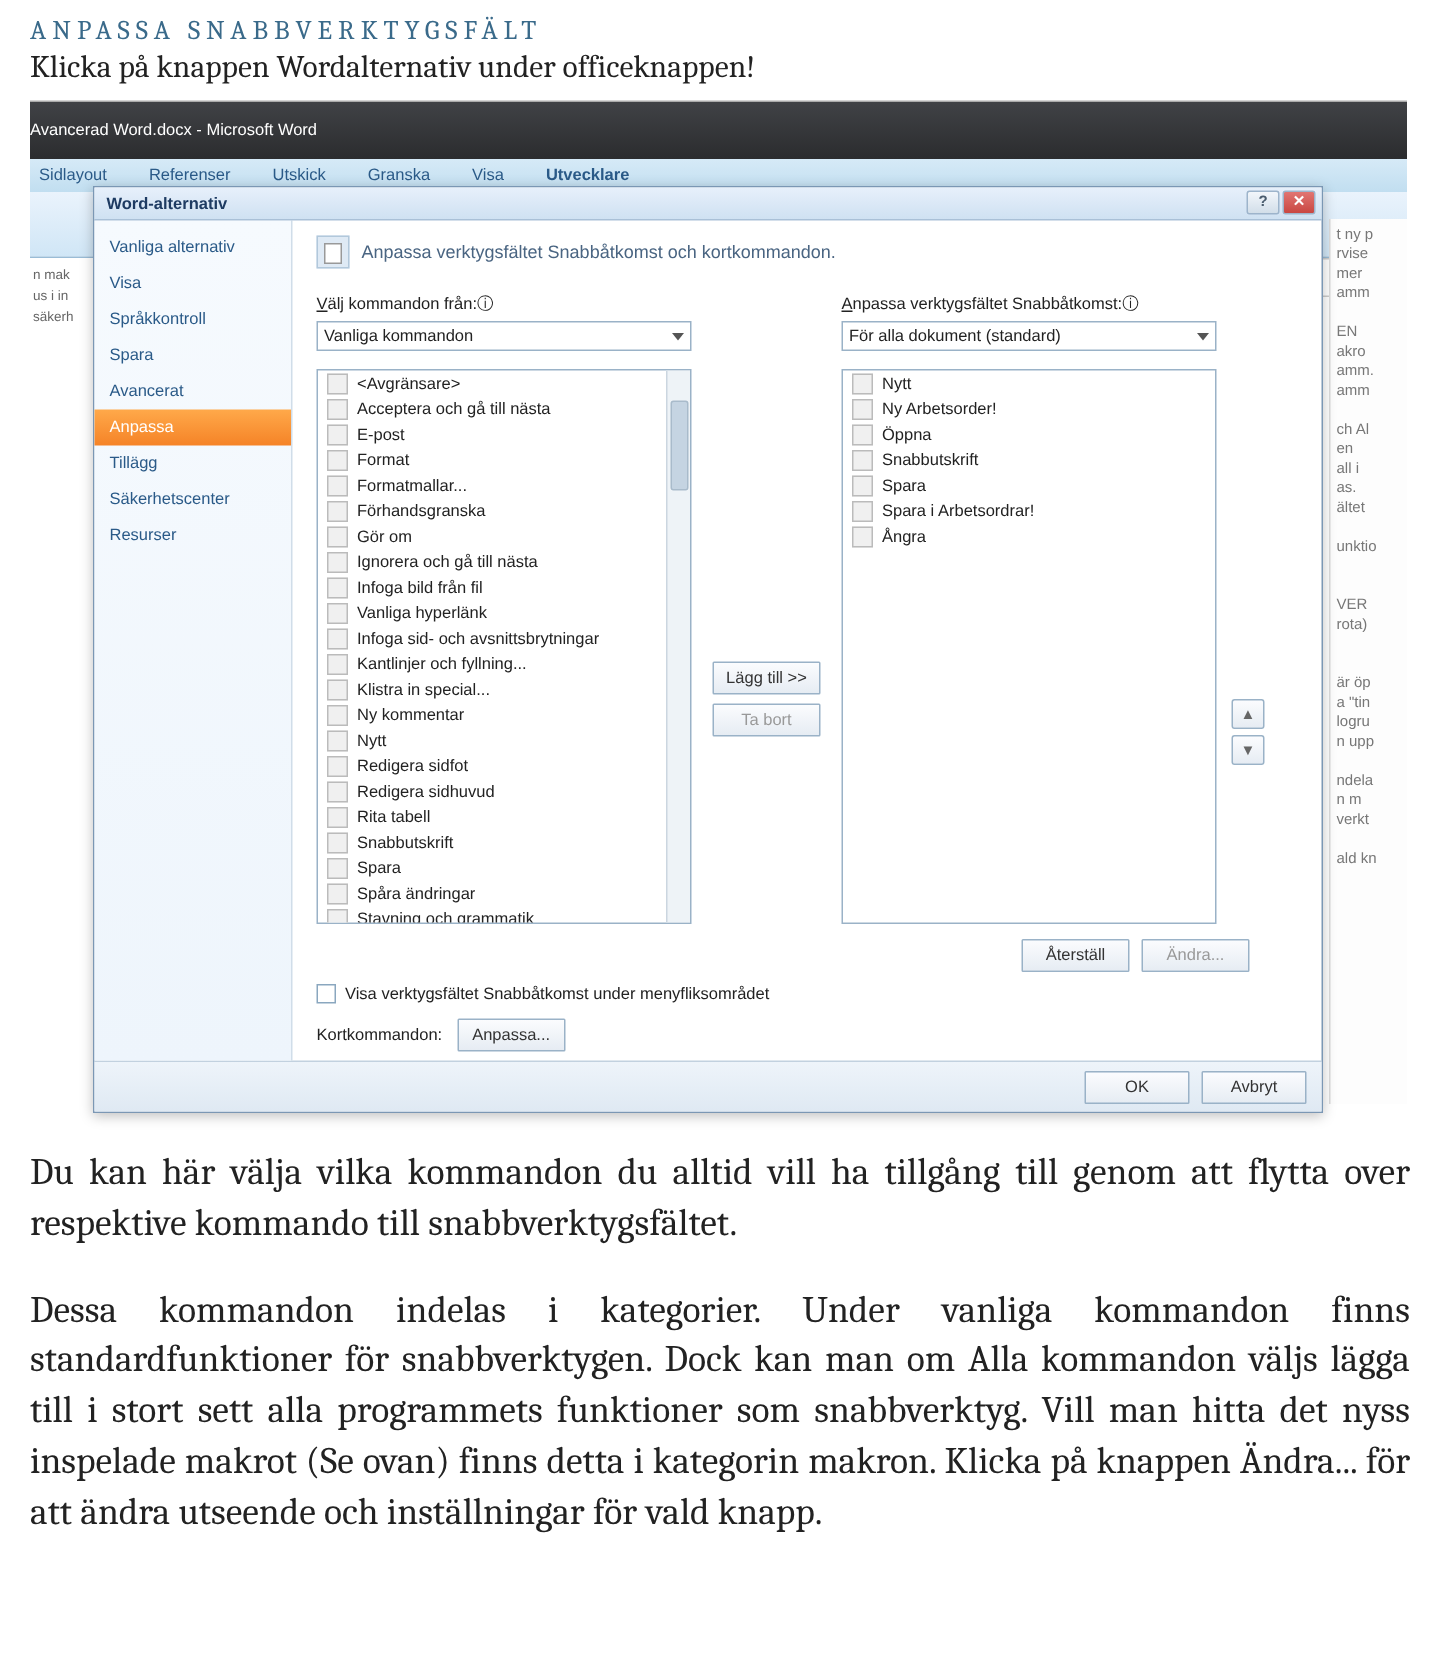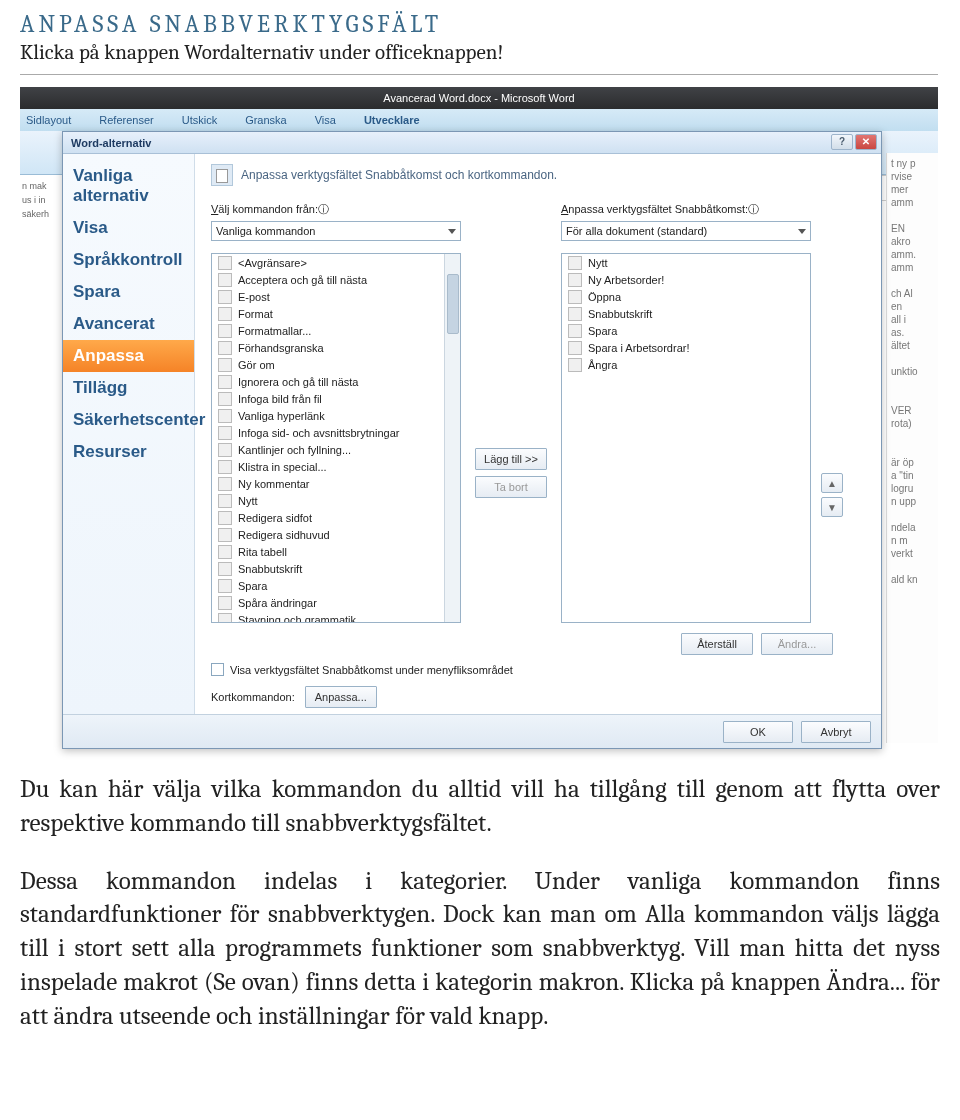--- a/index.html
+++ b/index.html
@@ -1,35 +1,35 @@
 <!DOCTYPE html>
 <html><head>
 <meta charset="utf-8">
 <style>
   * { box-sizing: border-box; }
   body { margin: 0; padding: 0; font-family: Cambria, Georgia, serif; background: #fff; width: 960px; }
   .page { padding: 10px 20px 20px 20px; }
-  .doc-heading { font-family: Cambria, Georgia, serif; font-size: 24px; color: #3a6a8a; letter-spacing: 4px; font-variant: small-caps; margin-bottom: 2px; }
+  .doc-heading { font-family: Cambria, Georgia, serif; font-size: 18px; color: #3a6a8a; letter-spacing: 4px; font-variant: small-caps; margin-bottom: 2px; }
   .doc-intro { font-size: 21px; color: #222; margin-bottom: 10px; }
   .screenshot-frame { width: 918px; position: relative; background: #fff; font-family: Tahoma, Arial, sans-serif; font-size: 11px; color: #222; border-top: 1px solid #aaa; }
-  .word-titlebar { height: 22px; background: linear-gradient(#404246,#2b2c2e); color: #fff; display: flex; align-items: center; justify-content: center; font-size: 11px; position: relative; margin-top: 12px; }
+  .word-titlebar { height: 38px; background: linear-gradient(#404246,#2b2c2e); color: #fff; display: flex; align-items: center; justify-content: flex-start; font-size: 11px; position: relative; }
   .ribbon-tabs { height: 22px; background: linear-gradient(#d6eaf7,#c1def0); display: flex; align-items: center; color: #2a5a88; font-size: 11px; padding-left: 6px; gap: 28px; }
   .ribbon-tabs span.active { color: #2a5a88; font-weight: bold; }
   .ribbon-body { height: 44px; background: linear-gradient(#eaf3fc,#d0e6f6); border-bottom: 1px solid #9abcd6; }
   .below-ribbon { display: flex; }
   .left-gutter { width: 40px; background: #fff; font-size: 9px; color: #666; padding: 4px 2px; line-height: 14px; }
   .paper-gap { flex: 1; background: #fff; border: 1px solid #ccc; margin: 0 0 0 2px; height: 26px; }
   .dialog { position: absolute; top: 56px; left: 42px; width: 820px; height: 618px; background: #fff; border: 1px solid #7b97b4; box-shadow: 0 2px 8px rgba(0,0,0,.25); font-size: 11px; }
   .dialog-title { height: 22px; background: linear-gradient(#e7f0fb,#cfe1f2); display: flex; align-items: center; padding-left: 8px; color: #1e3b62; font-weight: bold; border-bottom: 1px solid #a9c0d7; position: relative; }
   .dialog-title .win-btns { position: absolute; right: 4px; top: 2px; display: flex; gap: 2px; }
   .win-btns div { width: 22px; height: 16px; background: linear-gradient(#f2f6fb,#d2dee9); border: 1px solid #9db4cb; border-radius: 2px; font-size: 10px; text-align: center; line-height: 13px; color: #4a5c6e; }
   .win-btns .close { background: linear-gradient(#e17572,#c94742); color: #fff; }
   .dialog-body { display: flex; height: 560px; }
   .dialog-left-nav { width: 132px; background: linear-gradient(#f6fafe,#eef5fc); border-right: 1px solid #d0dde9; padding-top: 6px; }
-  .nav-item { padding: 6px 10px; color: #2a5a88; font-size: 17px; cursor: pointer; font-weight: bold; }
+  .nav-item { padding: 6px 10px; color: #2a5a88; font-size: 11px; cursor: pointer; }
   .nav-item.selected { background: linear-gradient(#ffa94a,#f58327); color: #fff; }
   .dialog-main { flex: 1; padding: 10px 12px 6px 16px; position: relative; display: flex; flex-direction: column; }
   .main-heading { display: flex; align-items: center; gap: 8px; font-size: 12px; color: #4a6582; margin-bottom: 16px; }
   .main-heading .icon { width: 22px; height: 22px; background: #dfeaf5; border: 1px solid #b2c8db; position: relative; }
   .main-heading .icon::after { content: ""; position: absolute; left: 4px; top: 4px; width: 10px; height: 12px; background: #fff; border: 1px solid #999; }
   .two-cols { display: flex; gap: 10px; flex: 1; }
   .col { flex: 1; display: flex; flex-direction: column; }
   .field-label { font-size: 11px; margin-bottom: 4px; }
   .underline { text-decoration: underline; }
   .combo { height: 20px; background: #fff; border: 1px solid #9ab2c7; display: flex; align-items: center; padding: 0 4px; font-size: 11px; margin-bottom: 12px; position: relative; }

